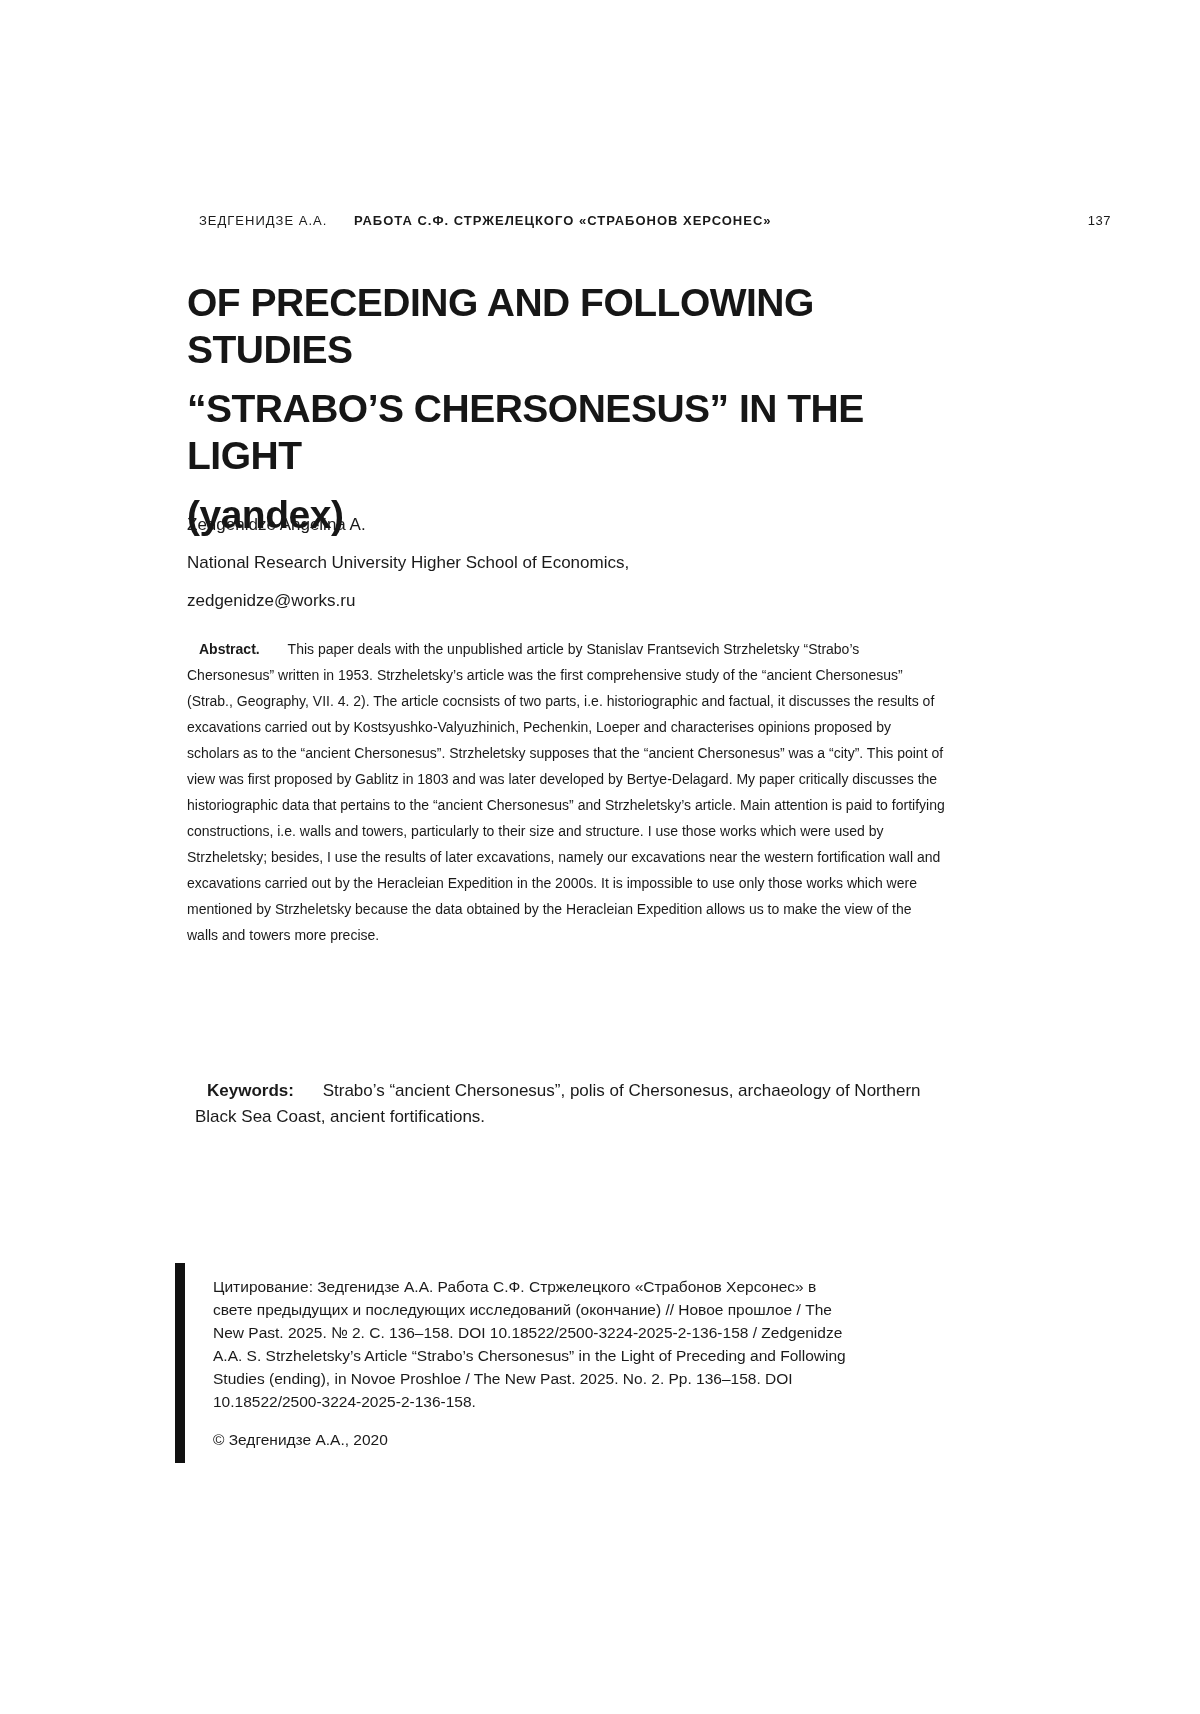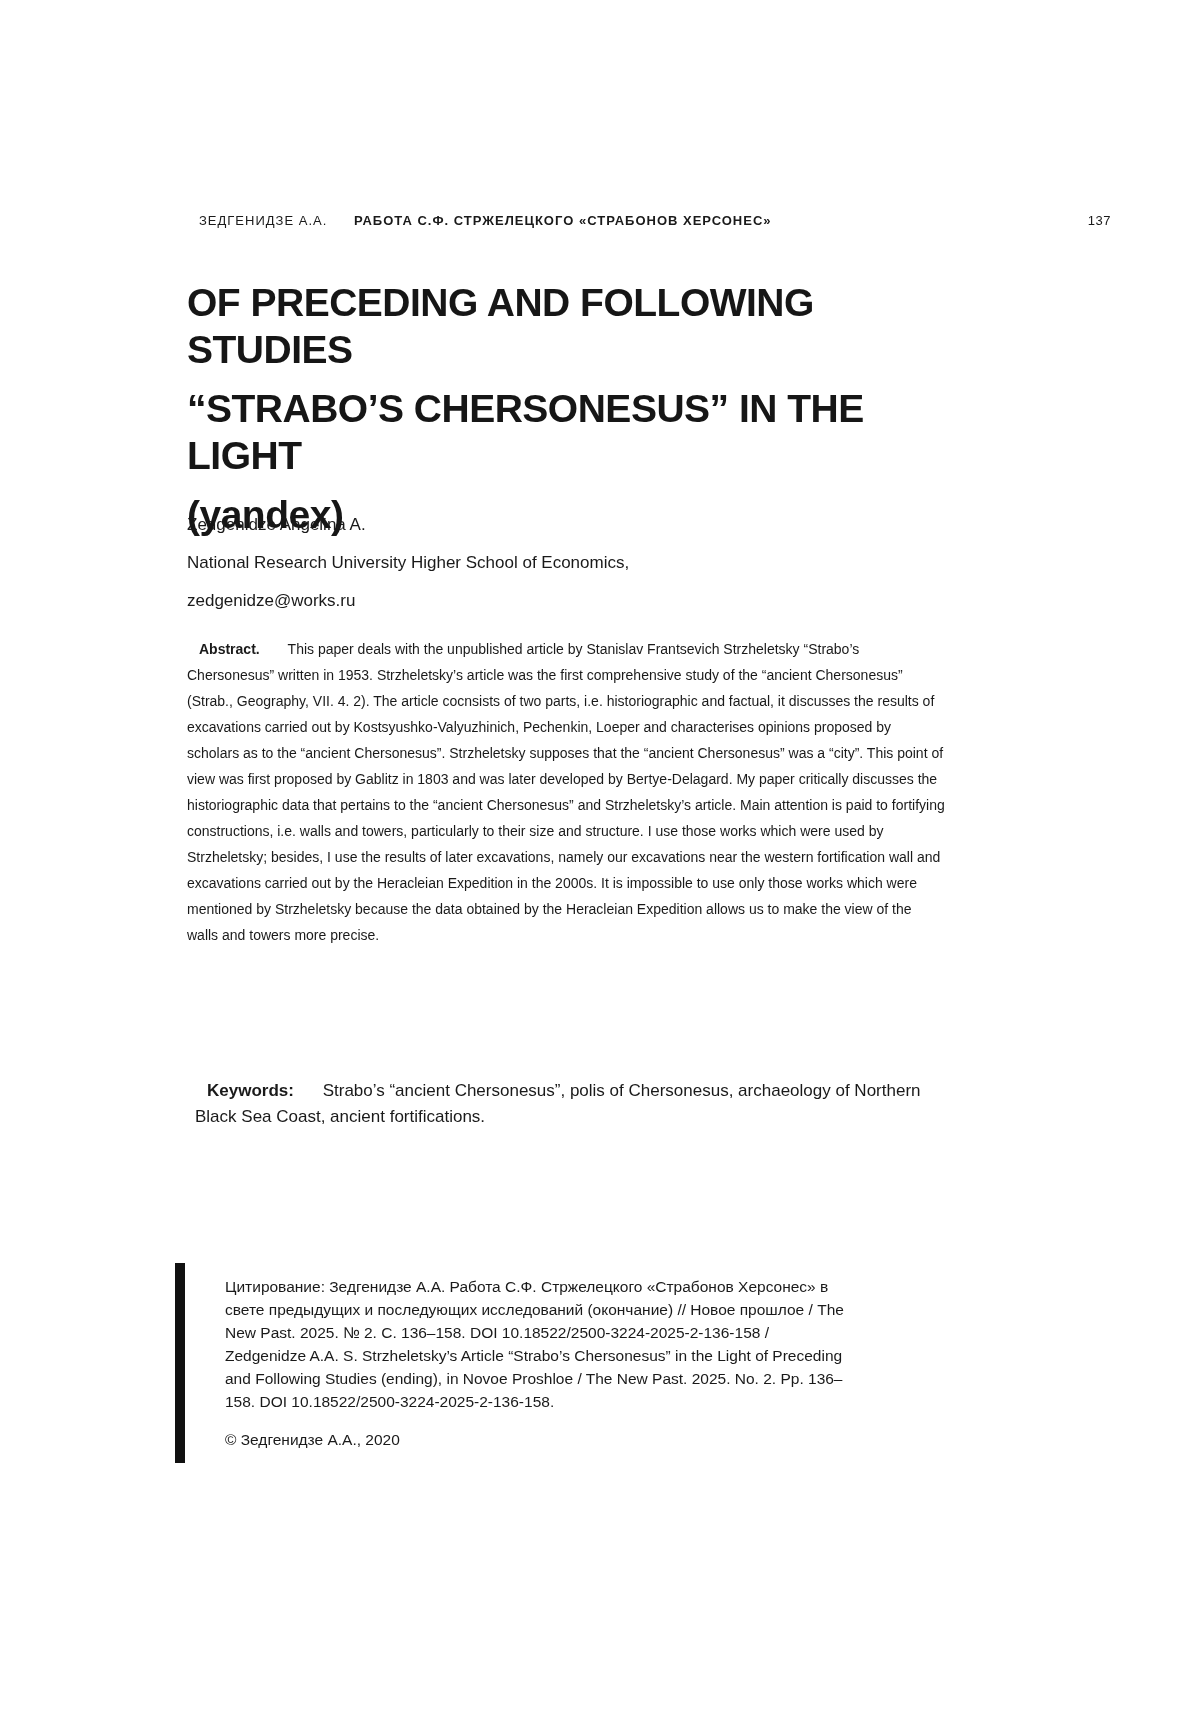--- a/index.html
+++ b/index.html
@@ -78,21 +78,21 @@
       width: 782px;
       font-size: 17px;
       line-height: 26px;
     }
     .citation-block {
       position: absolute;
       top: 1215px;
       left: 127px;
       width: 690px;
       border-left: 10px solid #111111;
-      padding-left: 28px;
+      padding-left: 16px;
     }
     .citation-text {
       font-size: 15.5px;
       line-height: 23px;
     }
     .copyright-line {
       margin-top: 15px;
       font-size: 15.5px;
       line-height: 23px;
     }

